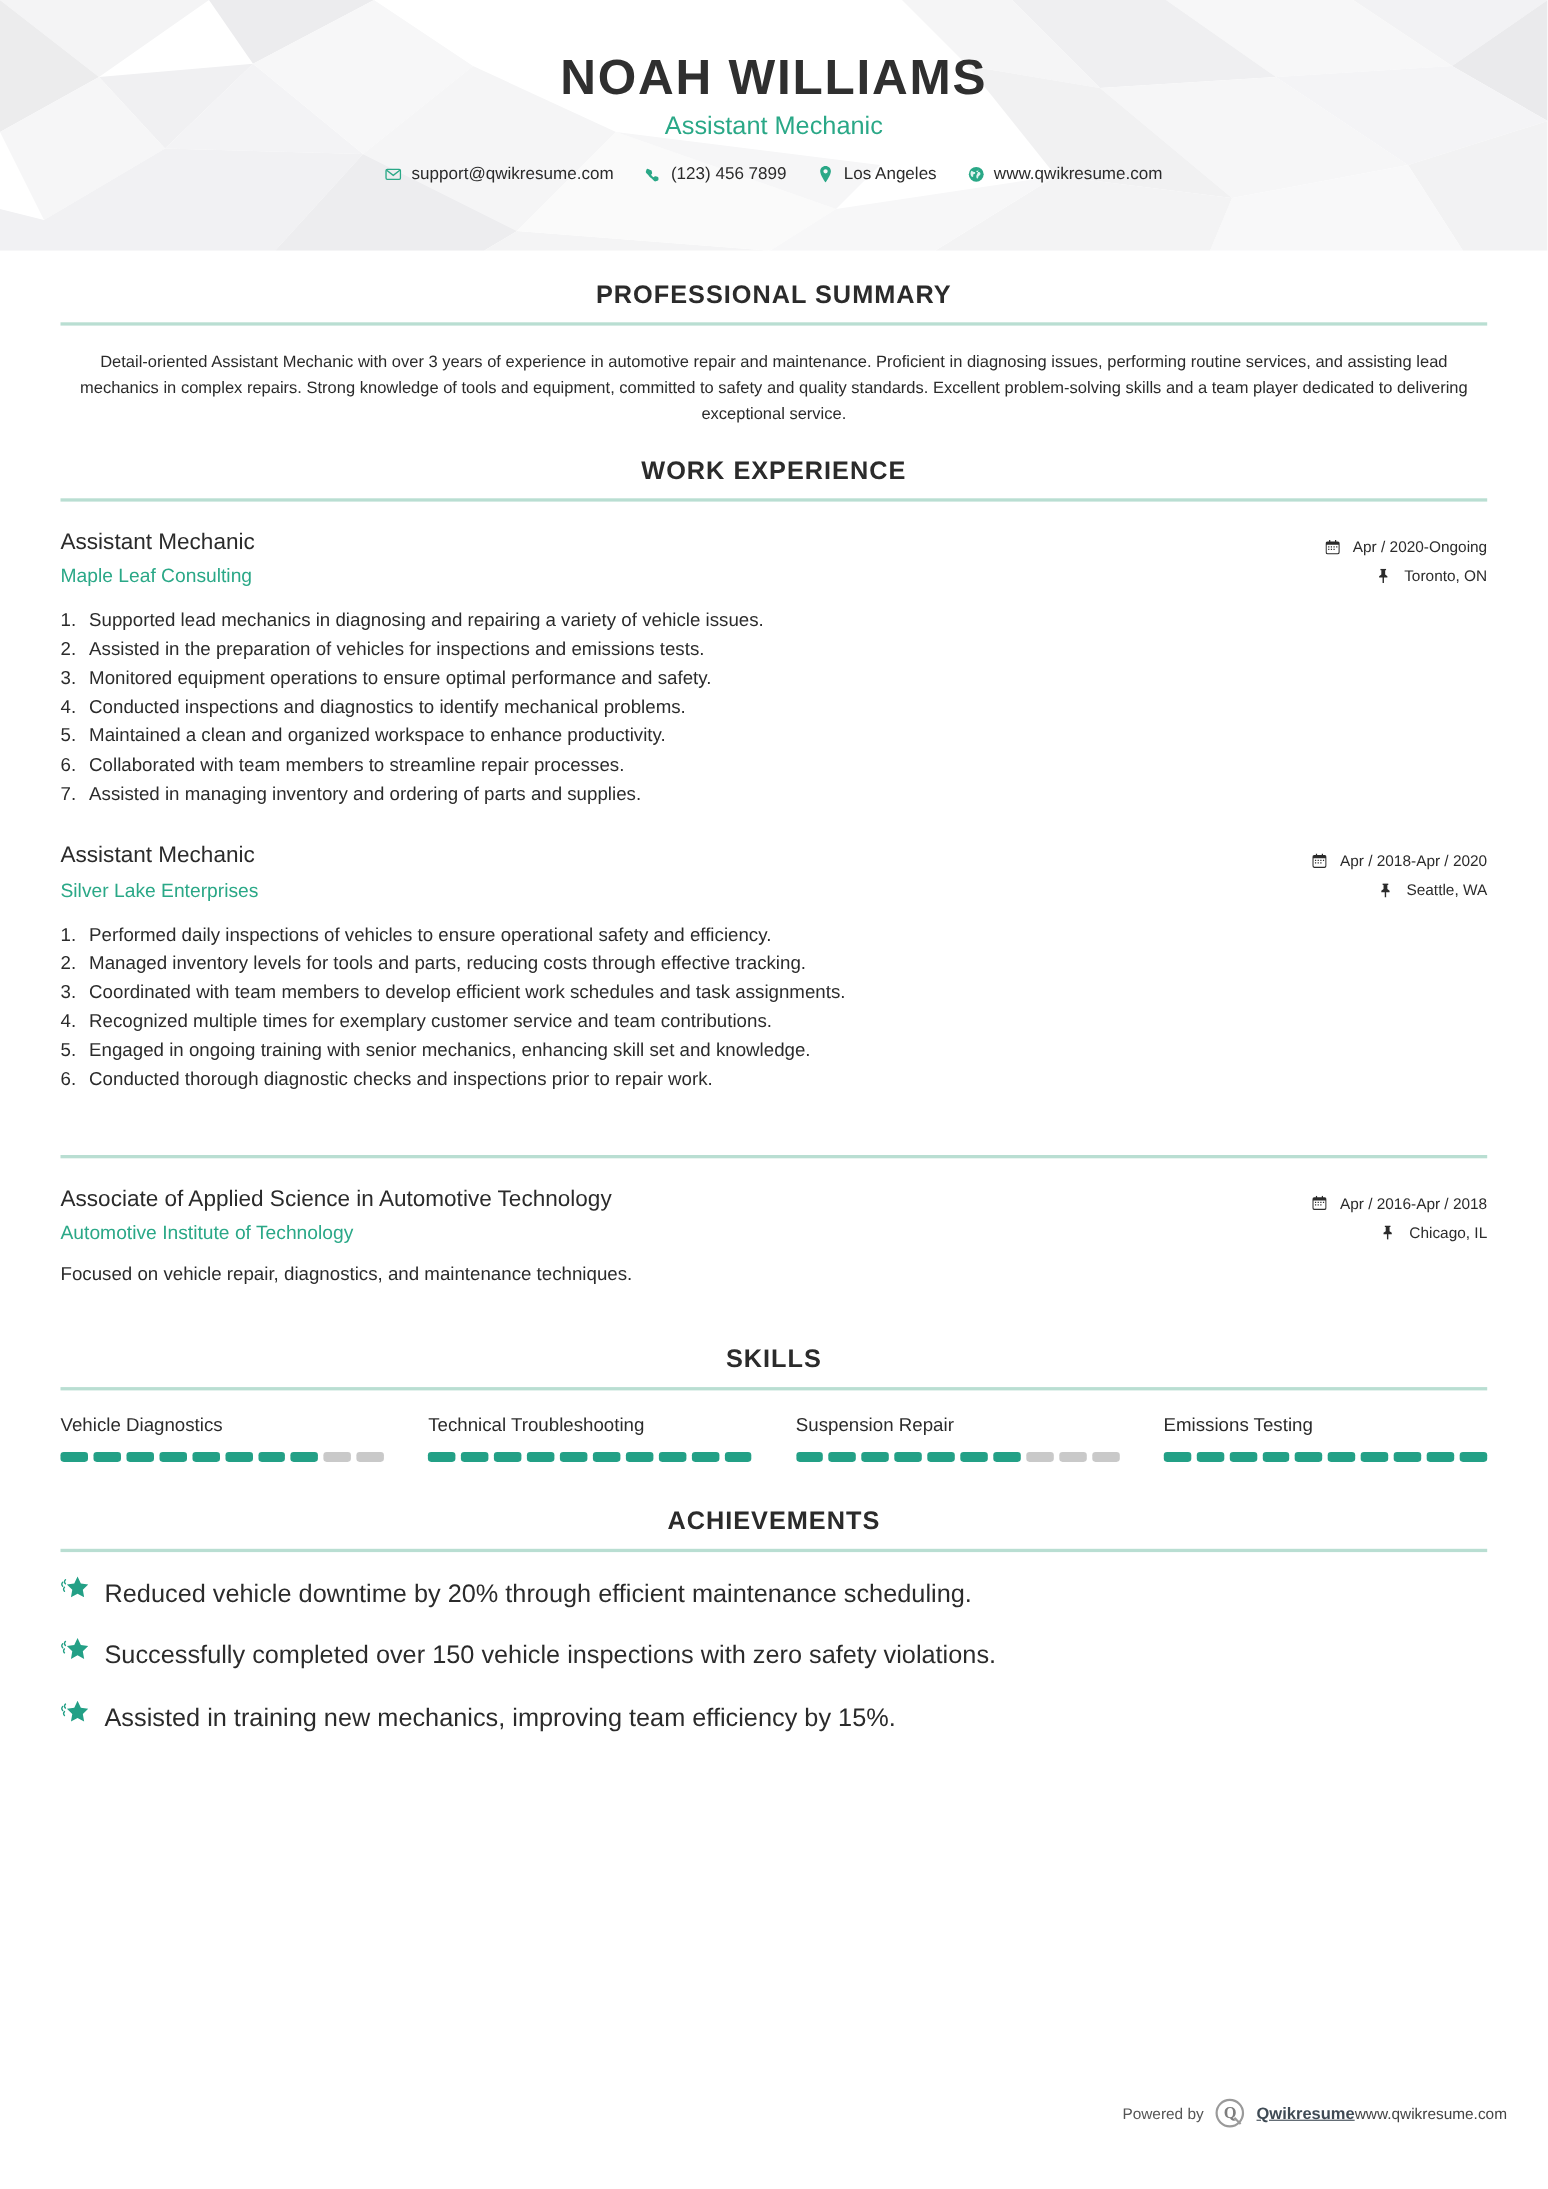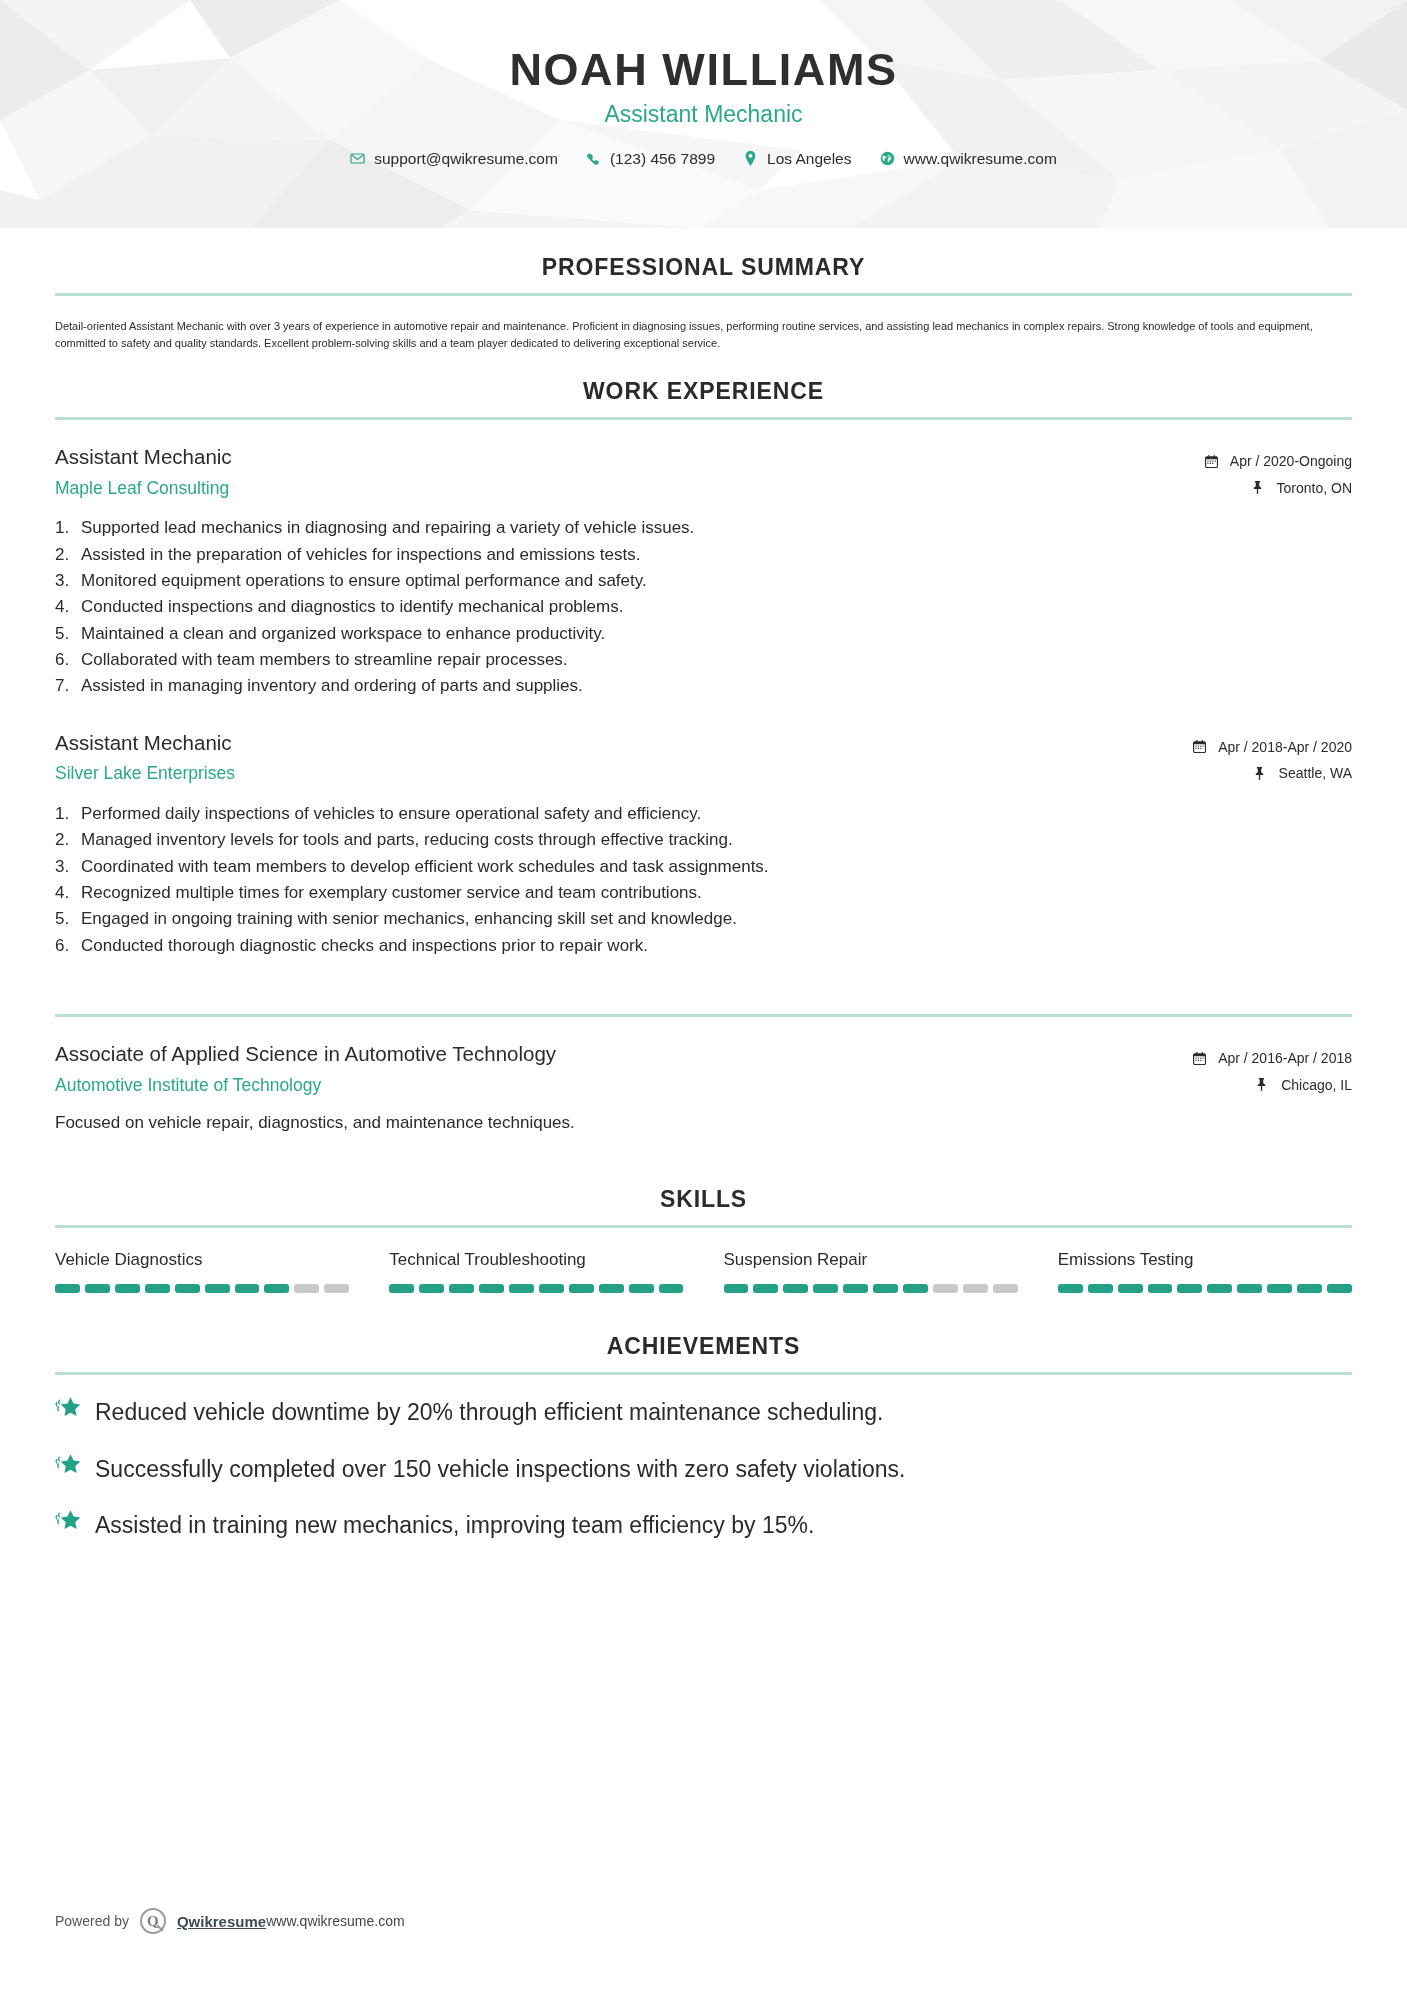--- a/index.html
+++ b/index.html
@@ -98,24 +98,24 @@
   }
   .section-rule {
     height: 3px;
     background: #b9ded2;
     width: 100%;
   }
 
   
   .summary-text {
     margin-top: 22px;
-    font-size: 11px;
+    font-size: 15px;
     line-height: 1.55;
     color: #2b2b2b;
-    text-align: left;
+    text-align: center;
   }
 
   
   .entry { margin-top: 24px; }
   .entry-head {
     display: flex;
     justify-content: space-between;
     align-items: flex-start;
   }
   .entry-left { flex: 1 1 auto; min-width: 0; }
@@ -230,26 +230,26 @@
     font-size: 23px;
     line-height: 1.45;
     color: #2b2b2b;
     padding-top: 1px;
   }
 
   
   .footer {
     position: absolute;
     left: 0;
-    right: 0;
+    right: 10px;
     bottom: 56px;
-    padding: 0 55px;
-    display: flex;
-    align-items: center;
-    justify-content: flex-start;
+    padding: 0 27px;
+    display: flex;
+    align-items: center;
+    justify-content: flex-end;
     font-size: 14px;
     color: #555;
   }
   .footer-left {
     display: flex;
     align-items: center;
     gap: 11px;
   }
   .brand-mark {
     width: 26px;

